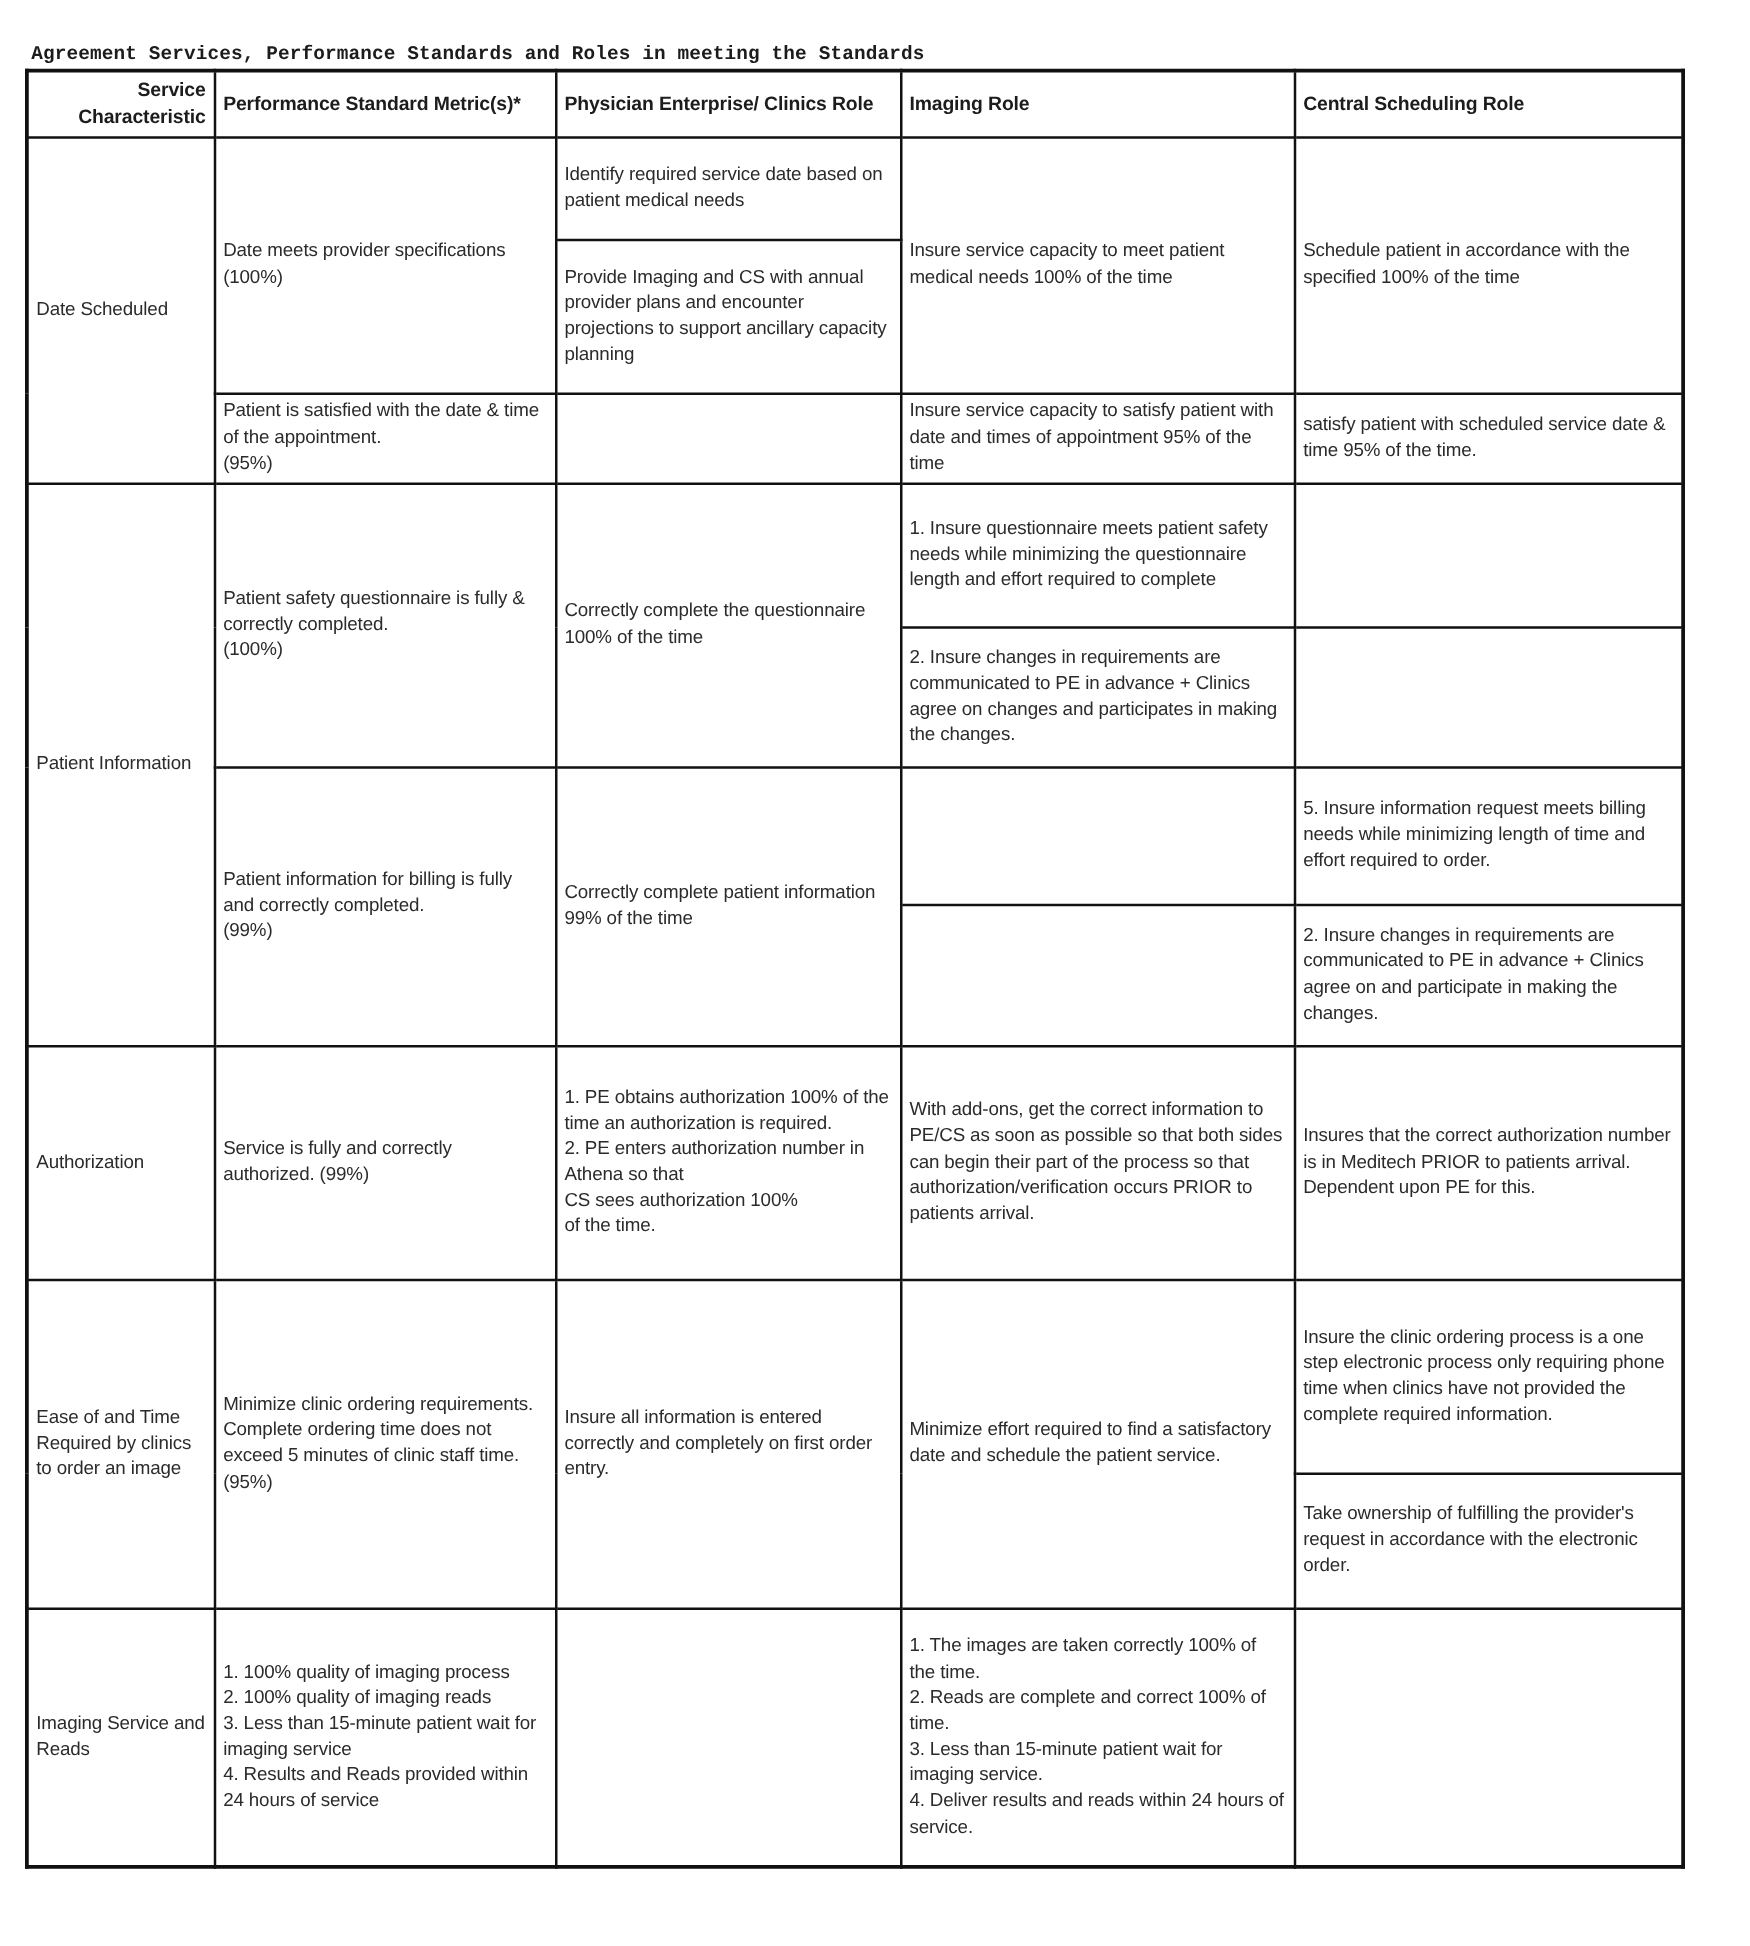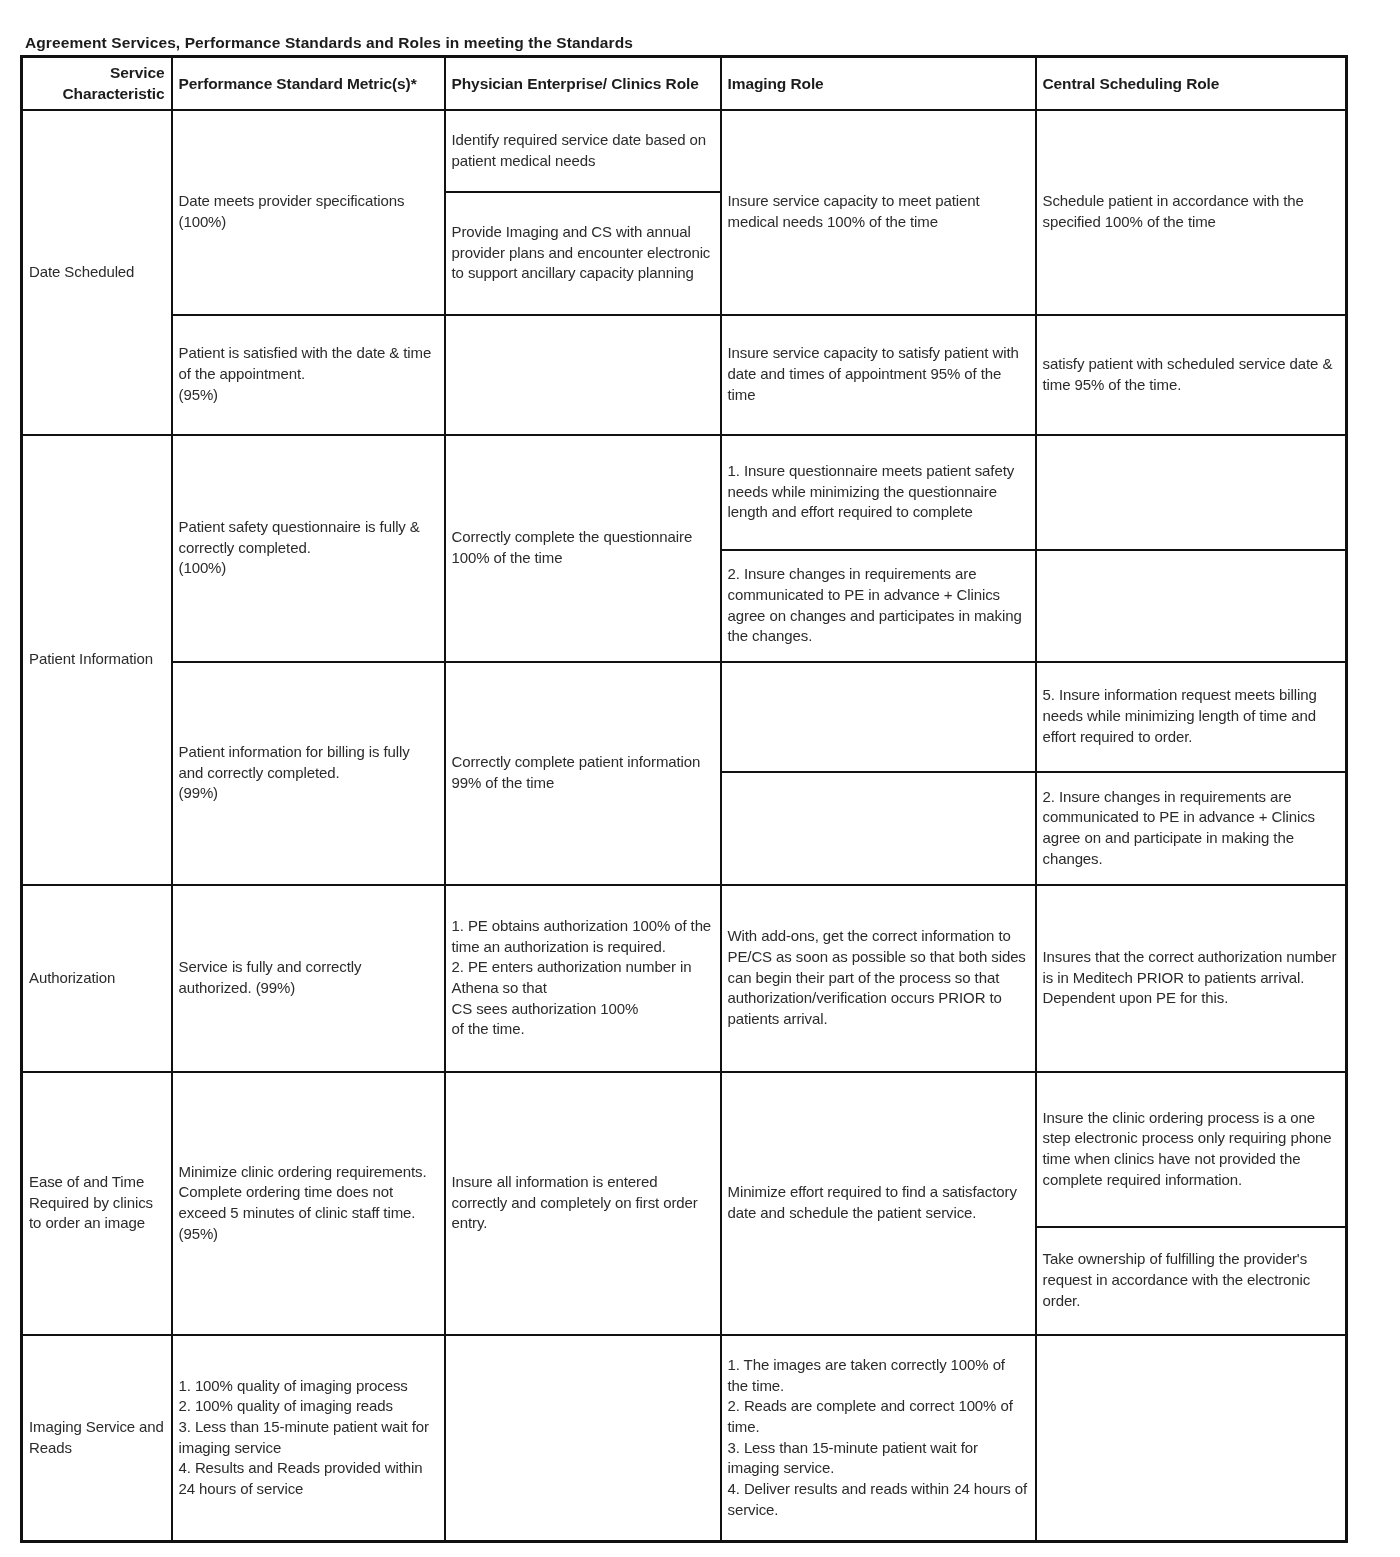--- a/index.html
+++ b/index.html
@@ -27,20 +27,21 @@
   .figure-label {
     color: #4f4aa5;
     margin-right: 8px;
   }
   .table-caption {
     font-size: 15.5px;
     font-weight: 700;
     color: #1c1c1c;
     margin: 24px 0 3px 5px;
     letter-spacing: 0.1px;
+    font-family: Liberation Mono, monospace;
   }
   table.sla {
     border-collapse: collapse;
     table-layout: fixed;
     width: 1325px;
     border: 3px solid #111111;
   }
   table.sla th, table.sla td {
     border: 2px solid #111111;
     padding: 3px 6px;
@@ -62,21 +63,21 @@
     vertical-align: middle;
     color: #1c1c1c;
   }
   table.sla th.left {
     text-align: right;
   }
   
   tr.hr  { height: 53px; }
   tr.r1  { height: 82px; }
   tr.r2  { height: 123px; }
-  tr.r3  { height: 120px; }
+  tr.r3  { height: 72px; }
   tr.r4  { height: 115px; }
   tr.r5  { height: 112px; }
   tr.r6  { height: 110px; }
   tr.r7  { height: 113px; }
   tr.r8  { height: 187px; }
   tr.r9  { height: 155px; }
   tr.r10 { height: 108px; }
   tr.r11 { height: 207px; }
 </style>
 </head>
@@ -106,21 +107,21 @@
     </tr>
 
     <tr class="r1">
       <td rowspan="3">Date Scheduled</td>
       <td rowspan="2">Date meets provider specifications (100%)</td>
       <td>Identify required service date based on patient medical needs</td>
       <td rowspan="2">Insure service capacity to meet patient medical needs 100% of the time</td>
       <td rowspan="2">Schedule patient in accordance with the  specified 100% of the time</td>
     </tr>
     <tr class="r2">
-      <td>Provide Imaging and CS with annual provider plans and encounter electronic to support ancillary capacity planning</td>
+      <td>Provide Imaging and CS with annual provider plans and encounter projections to support ancillary capacity planning</td>
     </tr>
     <tr class="r3">
       <td>Patient is satisfied with the date &amp; time of the appointment.
 (95%)</td>
       <td></td>
       <td>Insure service capacity to satisfy patient with date and times of appointment   95% of the time</td>
       <td>satisfy patient with scheduled service date &amp; time 95% of the time.</td>
     </tr>
 
     <tr class="r4">

